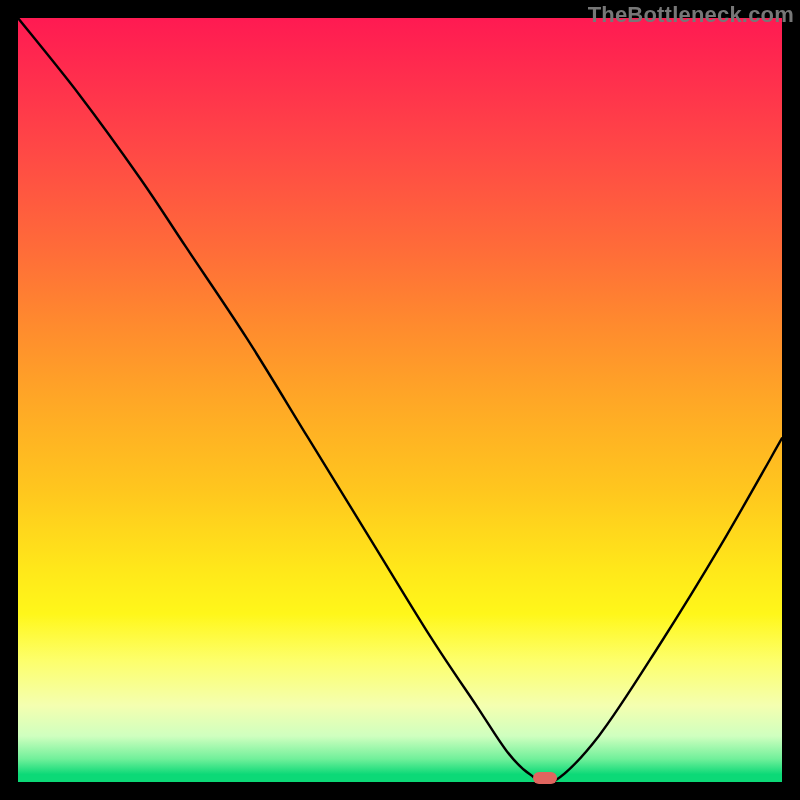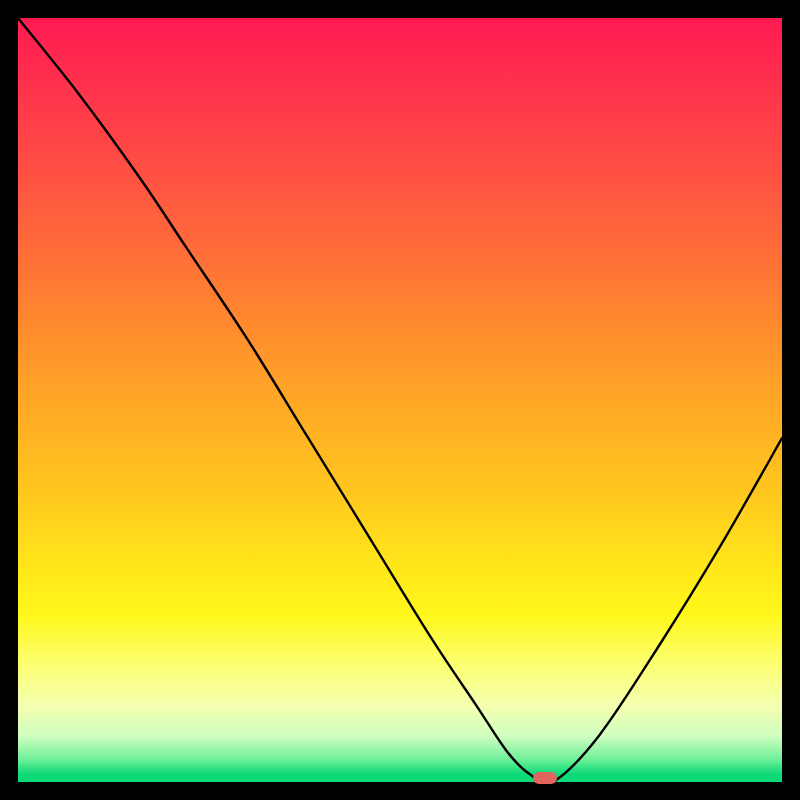--- a/index.html
+++ b/index.html
@@ -81,13 +81,14 @@
   <div class="plot-area">
 
     <svg class="curve-svg" viewBox="0 0 100 100" preserveAspectRatio="none">
       <path id="curve-path" class="curve-path" d="M 0 0 C 1.3333333333333333 1.6666666666666667, 5.333333333333334 6.5, 8 10 C 10.666666666666666 13.5, 13.666666666666666 17.666666666666668, 16 21 C 18.333333333333332 24.333333333333332, 19.666666666666668 26.5, 22 30 C 24.333333333333332 33.5, 27.333333333333332 37.83333333333334, 30 42.00000000000001 C 32.666666666666664 46.16666666666667, 35.333333333333336 50.66666666666667, 38 55 C 40.666666666666664 59.33333333333333, 43.333333333333336 63.666666666666664, 46 68 C 48.666666666666664 72.33333333333333, 51.666666666666664 77.33333333333333, 54 81 C 56.333333333333336 84.66666666666667, 58.333333333333336 87.5, 60 90 C 61.666666666666664 92.5, 62.833333333333336 94.5, 64 96 C 65.16666666666667 97.5, 66 98.33333333333333, 67 99 C 68 99.66666666666667, 68.5 100.83333333333333, 70 100 C 71.5 99.16666666666667, 73.66666666666667 97, 76 94 C 78.33333333333333 91, 81.33333333333333 86.16666666666667, 84 82 C 86.66666666666667 77.83333333333333, 89.33333333333333 73.5, 92 69 C 94.66666666666667 64.5, 98.66666666666667 57.333333333333336, 100 55" vector-effect="non-scaling-stroke"></path>
     </svg>
 
     <div id="marker" class="marker" style="left: 527.16px; top: 760.18px;"></div>
 
   </div>
 
+  <div class="watermark">TheBottleneck.com</div>
 </div>
 
 </body></html>

